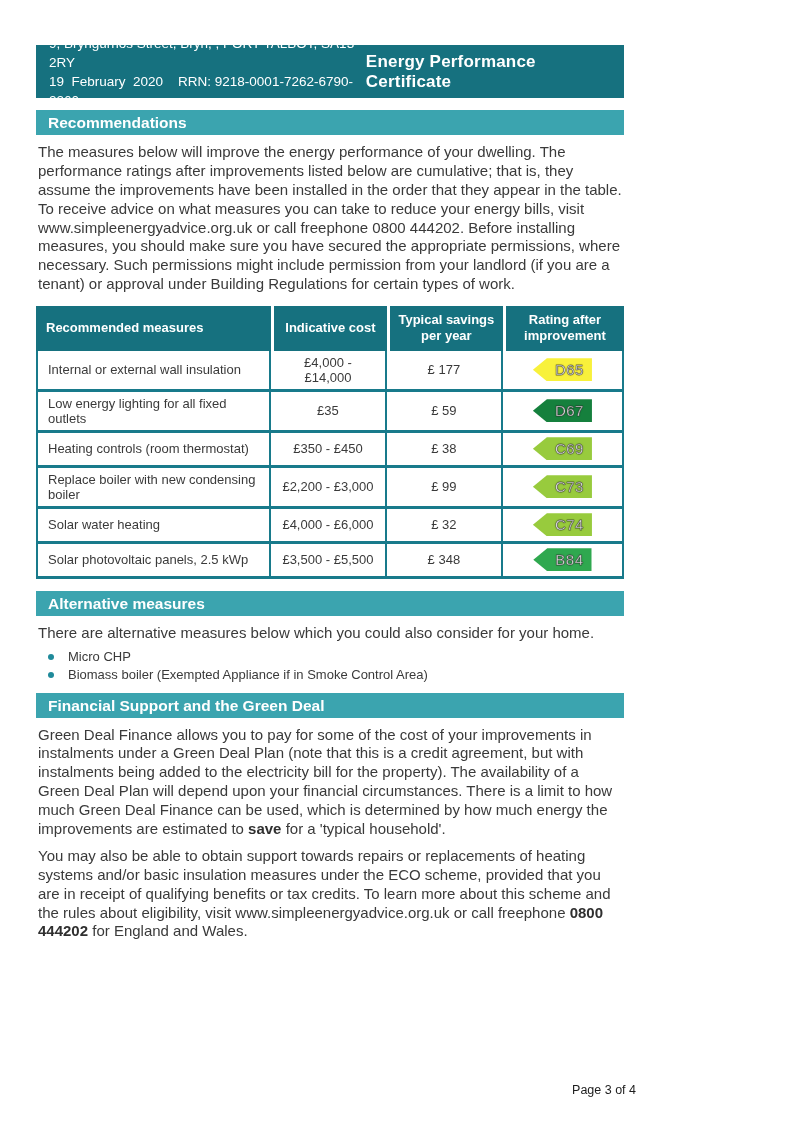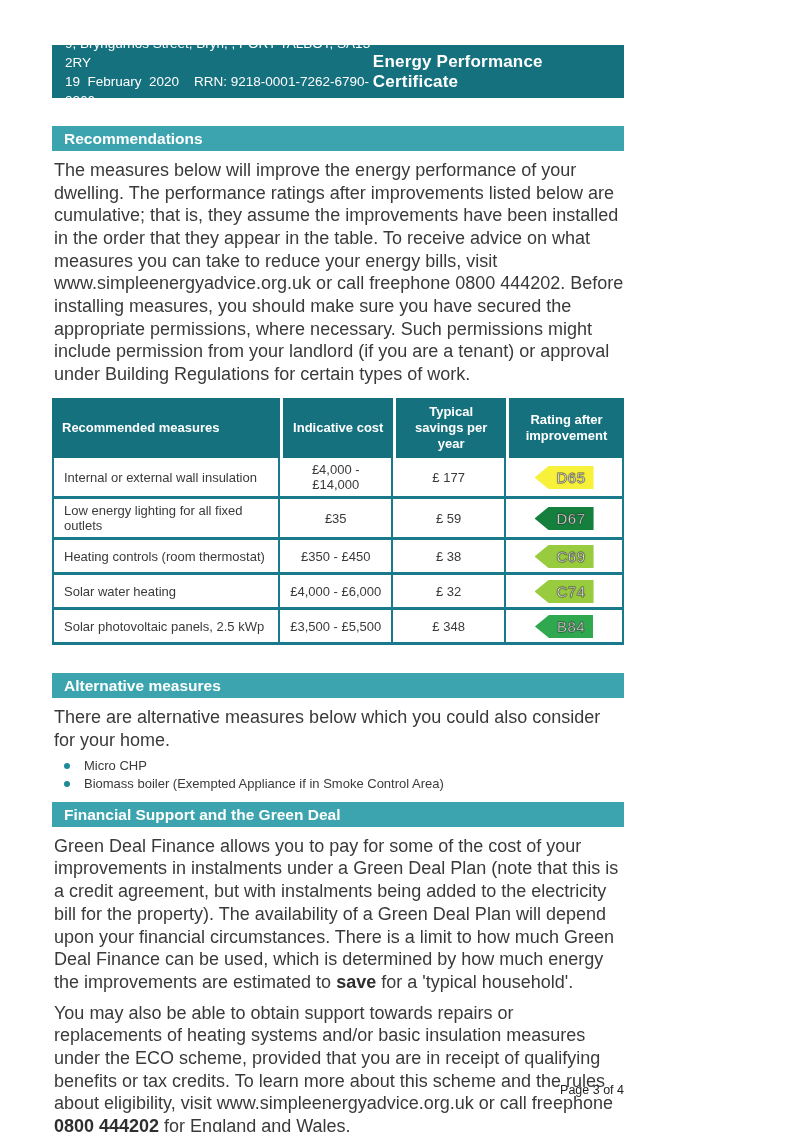--- a/index.html
+++ b/index.html
@@ -8,21 +8,21 @@
     background: #ffffff;
     font-family: "Liberation Sans", sans-serif;
     color: #3a3a3a;
   }
   .page {
     position: relative;
     width: 660px;
     height: 1132px;
     background: #ffffff;
     box-sizing: border-box;
-    padding: 45px 36px 0 52px;
+    padding: 45px 36px 0 36px;
     overflow: hidden;
   }
   
   .header-bar {
     background: #16717F;
     color: #ffffff;
     height: 53px;
     display: flex;
     justify-content: space-between;
     align-items: center;
@@ -40,25 +40,25 @@
   }
   
   .section-bar {
     background: #3BA4AF;
     color: #ffffff;
     font-weight: bold;
     font-size: 15.5px;
     height: 25px;
     line-height: 25px;
     padding-left: 12px;
-    margin-top: 28px;
+    margin-top: 12px;
   }
   
   .body-text {
-    font-size: 18px;
+    font-size: 15px;
     line-height: 1.26;
     margin: 8px 0 0 2px;
   }
   .body-text b { color: #2f2f2f; }
   
   .rec-table {
     width: 100%;
     margin-top: 12px;
     border-spacing: 0;
     border-collapse: separate;
@@ -141,21 +141,21 @@
     background: #1F8A9A;
     margin-right: 14px;
     flex: 0 0 6px;
   }
   .para-gap { }
   .fin-gap  { margin-top: 10px; }
   
   .footer {
     position: absolute;
     top: 1083px;
-    right: 36px;
+    right: 24px;
     font-size: 12.5px;
     color: #1d1d1d;
   }
 </style>
 </head>
 <body>
 
 <div class="page">
 
   <div class="header-bar">
@@ -189,20 +189,26 @@
         <td class="cell-measure">Low energy lighting for all fixed outlets</td>
         <td>£35</td>
         <td>£ 59</td>
         <td class="cell-rating"><span class="arrow" style="background-color: #15803d;"><span>D67</span></span></td>
       </tr>
       <tr>
         <td class="cell-measure">Heating controls (room thermostat)</td>
         <td>£350 - £450</td>
         <td>£ 38</td>
         <td class="cell-rating"><span class="arrow" style="background-color: rgb(152, 203, 61);"><span>C69</span></span></td>
+      </tr>
+      <tr>
+        <td class="cell-measure">Replace boiler with new condensing boiler</td>
+        <td>£2,200 - £3,000</td>
+        <td>£ 99</td>
+        <td class="cell-rating"><span class="arrow" style="background-color: rgb(152, 203, 61);"><span>C73</span></span></td>
       </tr>
       <tr>
         <td class="cell-measure">Solar water heating</td>
         <td>£4,000 - £6,000</td>
         <td>£ 32</td>
         <td class="cell-rating"><span class="arrow" style="background-color: rgb(152, 203, 61);"><span>C74</span></span></td>
       </tr>
       <tr>
         <td class="cell-measure">Solar photovoltaic panels, 2.5 kWp</td>
         <td>£3,500 - £5,500</td>

